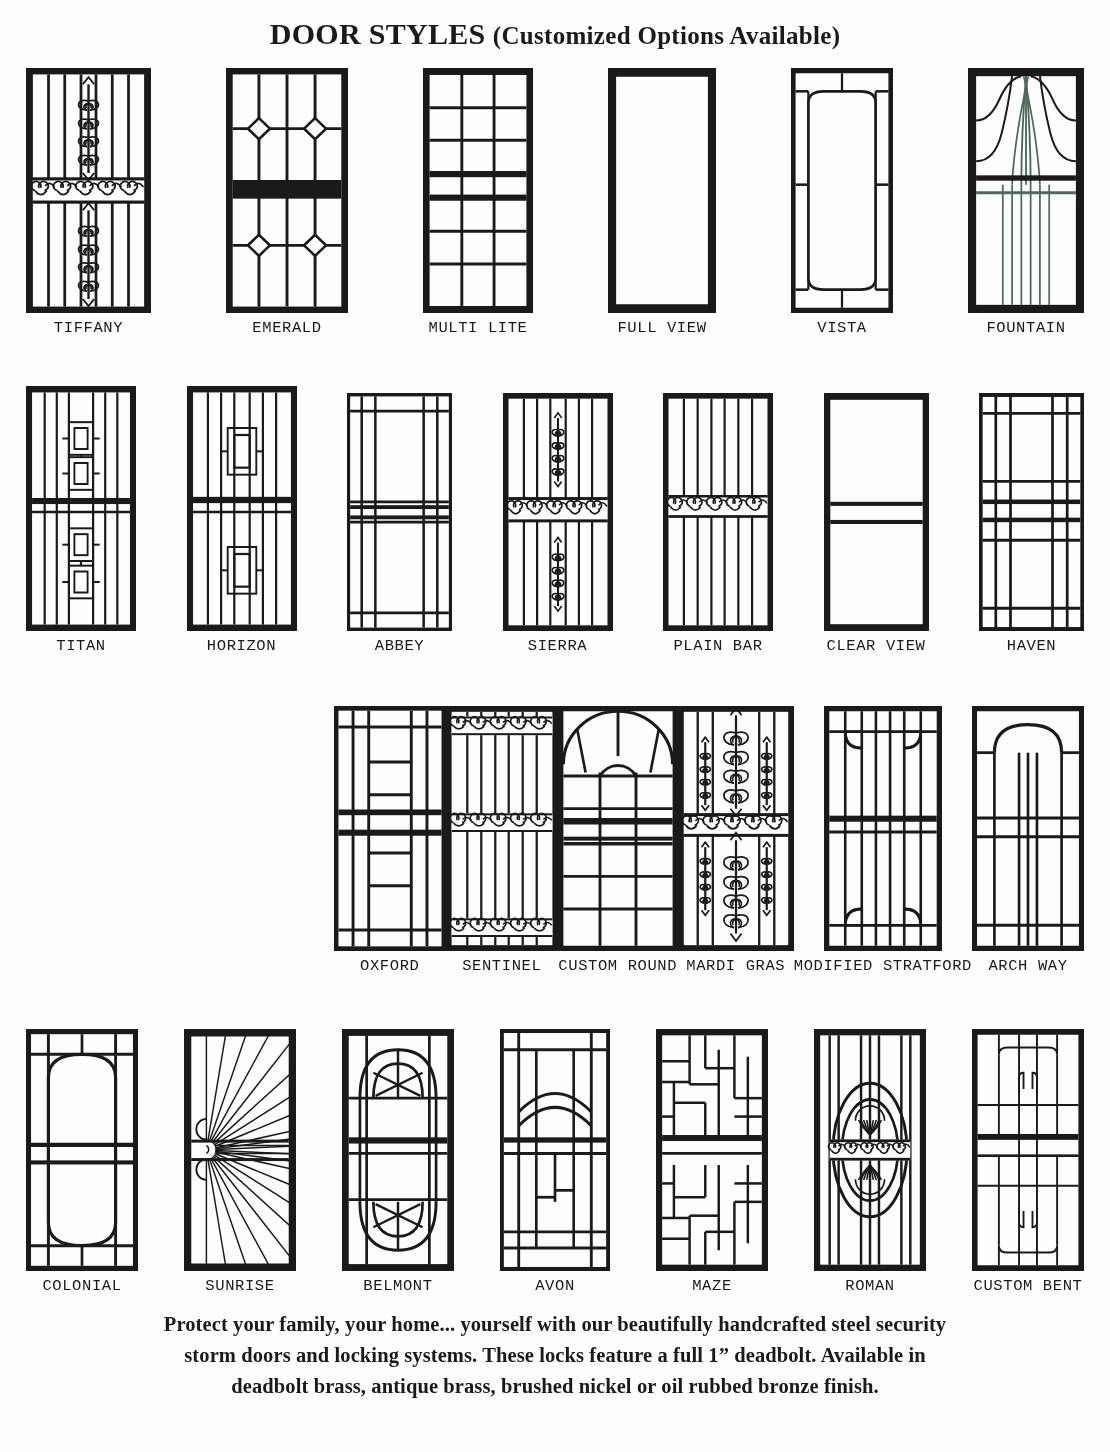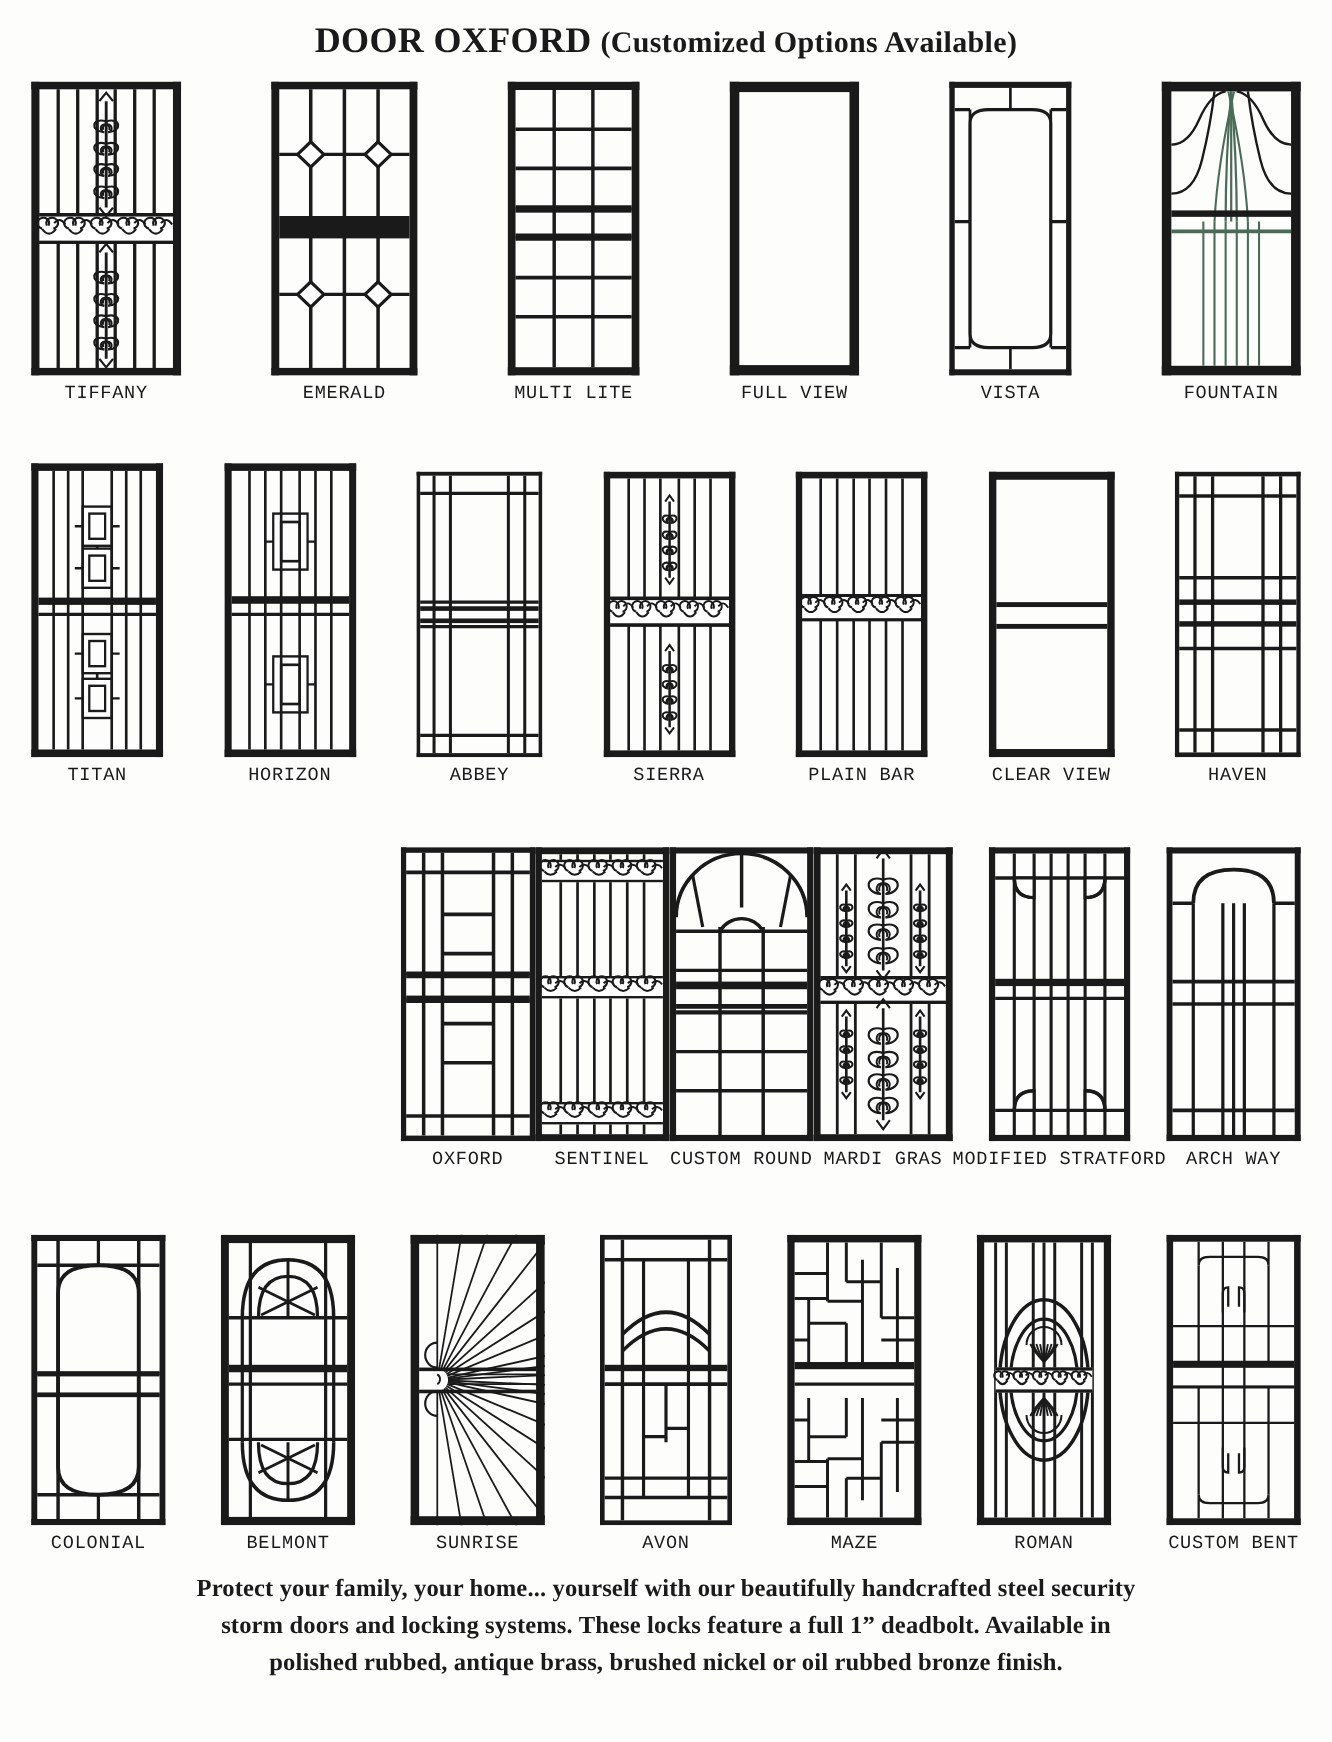--- a/index.html
+++ b/index.html
@@ -64,21 +64,21 @@
     letter-spacing:.1px;
   }
   #footer-note p{margin:0;}
 </style>
 </head>
 <body>
 
 <div id="page">
 
   <div id="catalog-title">
-    <span class="main">DOOR OXFORD</span>
+    <span class="main">DOOR STYLES</span>
     <span class="sub">(Customized Options Available)</span>
   </div>
 
   <div class="door-row" id="row-1">
       <div class="door-cell">
         <svg viewBox="0 0 100 210" width="125" height="245" class="door-art" preserveAspectRatio="none">
           <g>
             <rect x="0" y="0" width="100" height="5.5" fill="#1a1a1a"></rect>
             <rect x="0" y="204.5" width="100" height="5.5" fill="#1a1a1a"></rect>
             <rect x="0" y="0" width="5.5" height="210" fill="#1a1a1a"></rect>
@@ -899,49 +899,20 @@
           <line x1="4.5" y1="100" x2="95.5" y2="100" stroke="#1a1a1a" stroke-width="2.6" stroke-linecap="butt"></line>
           <line x1="4.5" y1="116" x2="95.5" y2="116" stroke="#1a1a1a" stroke-width="2.6" stroke-linecap="butt"></line>
           <line x1="4.5" y1="188" x2="95.5" y2="188" stroke="#1a1a1a" stroke-width="2.6" stroke-linecap="butt"></line>
           <line x1="50" y1="4.5" x2="50" y2="22" stroke="#1a1a1a" stroke-width="2.4" stroke-linecap="butt"></line>
           <line x1="50" y1="188" x2="50" y2="205.5" stroke="#1a1a1a" stroke-width="2.4" stroke-linecap="butt"></line>
           <rect x="4.5" y="99" width="91" height="3.4" fill="#1a1a1a"></rect>
           <rect x="4.5" y="114" width="91" height="3.4" fill="#1a1a1a"></rect>
           <path d="M 20 42 Q 20 22 50 22 Q 80 22 80 42 L 80 168 Q 80 188 50 188 Q 20 188 20 168 Z" stroke="#1a1a1a" stroke-width="2.8" fill="none" stroke-linecap="butt" stroke-linejoin="miter"></path>
         </svg>
         <div class="door-label">COLONIAL</div>
-      </div>
-      <div class="door-cell">
-        <svg viewBox="0 0 100 210" width="112" height="242" class="door-art" preserveAspectRatio="none">
-          <g>
-            <rect x="0" y="0" width="100" height="6" fill="#1a1a1a"></rect>
-            <rect x="0" y="204" width="100" height="6" fill="#1a1a1a"></rect>
-            <rect x="0" y="0" width="6" height="210" fill="#1a1a1a"></rect>
-            <rect x="94" y="0" width="6" height="210" fill="#1a1a1a"></rect>
-          </g>
-          <line x1="22" y1="6" x2="22" y2="204" stroke="#1a1a1a" stroke-width="2.4" stroke-linecap="butt"></line>
-          <line x1="78" y1="6" x2="78" y2="204" stroke="#1a1a1a" stroke-width="2.4" stroke-linecap="butt"></line>
-          <line x1="6" y1="60" x2="94" y2="60" stroke="#1a1a1a" stroke-width="2.4" stroke-linecap="butt"></line>
-          <line x1="6" y1="148" x2="94" y2="148" stroke="#1a1a1a" stroke-width="2.4" stroke-linecap="butt"></line>
-          <rect x="6" y="94" width="88" height="5.4" fill="#1a1a1a"></rect>
-          <line x1="6" y1="108" x2="94" y2="108" stroke="#1a1a1a" stroke-width="2.4" stroke-linecap="butt"></line>
-          <path d="M 16 60 Q 16 18 50 18 Q 84 18 84 60" stroke="#1a1a1a" stroke-width="2.6" fill="none" stroke-linecap="butt" stroke-linejoin="miter"></path>
-          <path d="M 28 60 Q 28 30 50 30 Q 72 30 72 60" stroke="#1a1a1a" stroke-width="2.4" fill="none" stroke-linecap="butt" stroke-linejoin="miter"></path>
-          <line x1="50" y1="18" x2="50" y2="60" stroke="#1a1a1a" stroke-width="2.2" stroke-linecap="butt"></line>
-          <line x1="28" y1="38" x2="70" y2="58" stroke="#1a1a1a" stroke-width="2" stroke-linecap="butt"></line>
-          <line x1="72" y1="38" x2="30" y2="58" stroke="#1a1a1a" stroke-width="2" stroke-linecap="butt"></line>
-          <path d="M 16 150 Q 16 192 50 192 Q 84 192 84 150" stroke="#1a1a1a" stroke-width="2.6" fill="none" stroke-linecap="butt" stroke-linejoin="miter"></path>
-          <path d="M 28 150 Q 28 180 50 180 Q 72 180 72 150" stroke="#1a1a1a" stroke-width="2.4" fill="none" stroke-linecap="butt" stroke-linejoin="miter"></path>
-          <line x1="50" y1="150" x2="50" y2="192" stroke="#1a1a1a" stroke-width="2.2" stroke-linecap="butt"></line>
-          <line x1="28" y1="172" x2="70" y2="152" stroke="#1a1a1a" stroke-width="2" stroke-linecap="butt"></line>
-          <line x1="72" y1="172" x2="30" y2="152" stroke="#1a1a1a" stroke-width="2" stroke-linecap="butt"></line>
-          <line x1="16" y1="60" x2="16" y2="150" stroke="#1a1a1a" stroke-width="2.4" stroke-linecap="butt"></line>
-          <line x1="84" y1="60" x2="84" y2="150" stroke="#1a1a1a" stroke-width="2.4" stroke-linecap="butt"></line>
-        </svg>
-        <div class="door-label">BELMONT</div>
       </div>
       <div class="door-cell">
         <svg viewBox="0 0 100 210" width="112" height="242" class="door-art" preserveAspectRatio="none">
           <g>
             <rect x="0" y="0" width="100" height="6.5" fill="#1a1a1a"></rect>
             <rect x="0" y="203.5" width="100" height="6.5" fill="#1a1a1a"></rect>
             <rect x="0" y="0" width="6.5" height="210" fill="#1a1a1a"></rect>
             <rect x="93.5" y="0" width="6.5" height="210" fill="#1a1a1a"></rect>
           </g>
           <rect x="6.5" y="96" width="87" height="2.6" fill="#1a1a1a"></rect>
@@ -968,20 +939,49 @@
           <line x1="27.818144988545548" y1="106.69605687937644" x2="147.04485606386515" y2="132.56092428986707" stroke="#1a1a1a" stroke-width="1.3" stroke-linecap="butt"></line>
           <line x1="27.992263477425" y1="105.35174494654292" x2="149.8742815081562" y2="110.71585538132243" stroke="#1a1a1a" stroke-width="1.3" stroke-linecap="butt"></line>
           <line x1="27.93691761051582" y1="103.99733413148556" x2="148.9749111708821" y2="88.70667963664042" stroke="#1a1a1a" stroke-width="1.3" stroke-linecap="butt"></line>
           <line x1="28" y1="101" x2="93.5" y2="101" stroke="#1a1a1a" stroke-width="1.3" stroke-linecap="butt"></line>
           <line x1="28" y1="108" x2="93.5" y2="108" stroke="#1a1a1a" stroke-width="1.3" stroke-linecap="butt"></line>
           <path d="M 20 96 a 9 9 0 0 1 0 -18" stroke="#1a1a1a" stroke-width="1.6" fill="none" stroke-linecap="butt" stroke-linejoin="miter"></path>
           <path d="M 20 113 a 9 9 0 0 0 0 18" stroke="#1a1a1a" stroke-width="1.6" fill="none" stroke-linecap="butt" stroke-linejoin="miter"></path>
           <path d="M 20 101 a 4 4 0 0 1 0 7" stroke="#1a1a1a" stroke-width="1.4" fill="none" stroke-linecap="butt" stroke-linejoin="miter"></path>
         </svg>
         <div class="door-label">SUNRISE</div>
+      </div>
+      <div class="door-cell">
+        <svg viewBox="0 0 100 210" width="112" height="242" class="door-art" preserveAspectRatio="none">
+          <g>
+            <rect x="0" y="0" width="100" height="6" fill="#1a1a1a"></rect>
+            <rect x="0" y="204" width="100" height="6" fill="#1a1a1a"></rect>
+            <rect x="0" y="0" width="6" height="210" fill="#1a1a1a"></rect>
+            <rect x="94" y="0" width="6" height="210" fill="#1a1a1a"></rect>
+          </g>
+          <line x1="22" y1="6" x2="22" y2="204" stroke="#1a1a1a" stroke-width="2.4" stroke-linecap="butt"></line>
+          <line x1="78" y1="6" x2="78" y2="204" stroke="#1a1a1a" stroke-width="2.4" stroke-linecap="butt"></line>
+          <line x1="6" y1="60" x2="94" y2="60" stroke="#1a1a1a" stroke-width="2.4" stroke-linecap="butt"></line>
+          <line x1="6" y1="148" x2="94" y2="148" stroke="#1a1a1a" stroke-width="2.4" stroke-linecap="butt"></line>
+          <rect x="6" y="94" width="88" height="5.4" fill="#1a1a1a"></rect>
+          <line x1="6" y1="108" x2="94" y2="108" stroke="#1a1a1a" stroke-width="2.4" stroke-linecap="butt"></line>
+          <path d="M 16 60 Q 16 18 50 18 Q 84 18 84 60" stroke="#1a1a1a" stroke-width="2.6" fill="none" stroke-linecap="butt" stroke-linejoin="miter"></path>
+          <path d="M 28 60 Q 28 30 50 30 Q 72 30 72 60" stroke="#1a1a1a" stroke-width="2.4" fill="none" stroke-linecap="butt" stroke-linejoin="miter"></path>
+          <line x1="50" y1="18" x2="50" y2="60" stroke="#1a1a1a" stroke-width="2.2" stroke-linecap="butt"></line>
+          <line x1="28" y1="38" x2="70" y2="58" stroke="#1a1a1a" stroke-width="2" stroke-linecap="butt"></line>
+          <line x1="72" y1="38" x2="30" y2="58" stroke="#1a1a1a" stroke-width="2" stroke-linecap="butt"></line>
+          <path d="M 16 150 Q 16 192 50 192 Q 84 192 84 150" stroke="#1a1a1a" stroke-width="2.6" fill="none" stroke-linecap="butt" stroke-linejoin="miter"></path>
+          <path d="M 28 150 Q 28 180 50 180 Q 72 180 72 150" stroke="#1a1a1a" stroke-width="2.4" fill="none" stroke-linecap="butt" stroke-linejoin="miter"></path>
+          <line x1="50" y1="150" x2="50" y2="192" stroke="#1a1a1a" stroke-width="2.2" stroke-linecap="butt"></line>
+          <line x1="28" y1="172" x2="70" y2="152" stroke="#1a1a1a" stroke-width="2" stroke-linecap="butt"></line>
+          <line x1="72" y1="172" x2="30" y2="152" stroke="#1a1a1a" stroke-width="2" stroke-linecap="butt"></line>
+          <line x1="16" y1="60" x2="16" y2="150" stroke="#1a1a1a" stroke-width="2.4" stroke-linecap="butt"></line>
+          <line x1="84" y1="60" x2="84" y2="150" stroke="#1a1a1a" stroke-width="2.4" stroke-linecap="butt"></line>
+        </svg>
+        <div class="door-label">BELMONT</div>
       </div>
       <div class="door-cell">
         <svg viewBox="0 0 100 210" width="110" height="242" class="door-art" preserveAspectRatio="none">
           <g>
             <rect x="0" y="0" width="100" height="3.5" fill="#1a1a1a"></rect>
             <rect x="0" y="206.5" width="100" height="3.5" fill="#1a1a1a"></rect>
             <rect x="0" y="0" width="3.5" height="210" fill="#1a1a1a"></rect>
             <rect x="96.5" y="0" width="3.5" height="210" fill="#1a1a1a"></rect>
           </g>
           <line x1="17" y1="3.5" x2="17" y2="206.5" stroke="#1a1a1a" stroke-width="2.6" stroke-linecap="butt"></line>
@@ -1143,16 +1143,16 @@
           <path d="M 42 154 L 42 168 Q 42 172 46 172 L 46 158" stroke="#1a1a1a" stroke-width="1.7" fill="none" stroke-linecap="butt" stroke-linejoin="miter"></path>
           <path d="M 58 154 L 58 168 Q 58 172 54 172 L 54 158" stroke="#1a1a1a" stroke-width="1.7" fill="none" stroke-linecap="butt" stroke-linejoin="miter"></path>
         </svg>
         <div class="door-label">CUSTOM BENT</div>
       </div>
     </div>
 
   <div id="footer-note">
     <p>Protect your family, your home... yourself with our beautifully handcrafted steel security</p>
     <p>storm doors and locking systems.  These locks feature a full 1” deadbolt. Available in</p>
-    <p>polished rubbed, antique brass, brushed nickel or oil rubbed bronze finish.</p>
+    <p>deadbolt brass, antique brass, brushed nickel or oil rubbed bronze finish.</p>
   </div>
 
 </div>
 
 </body></html>

